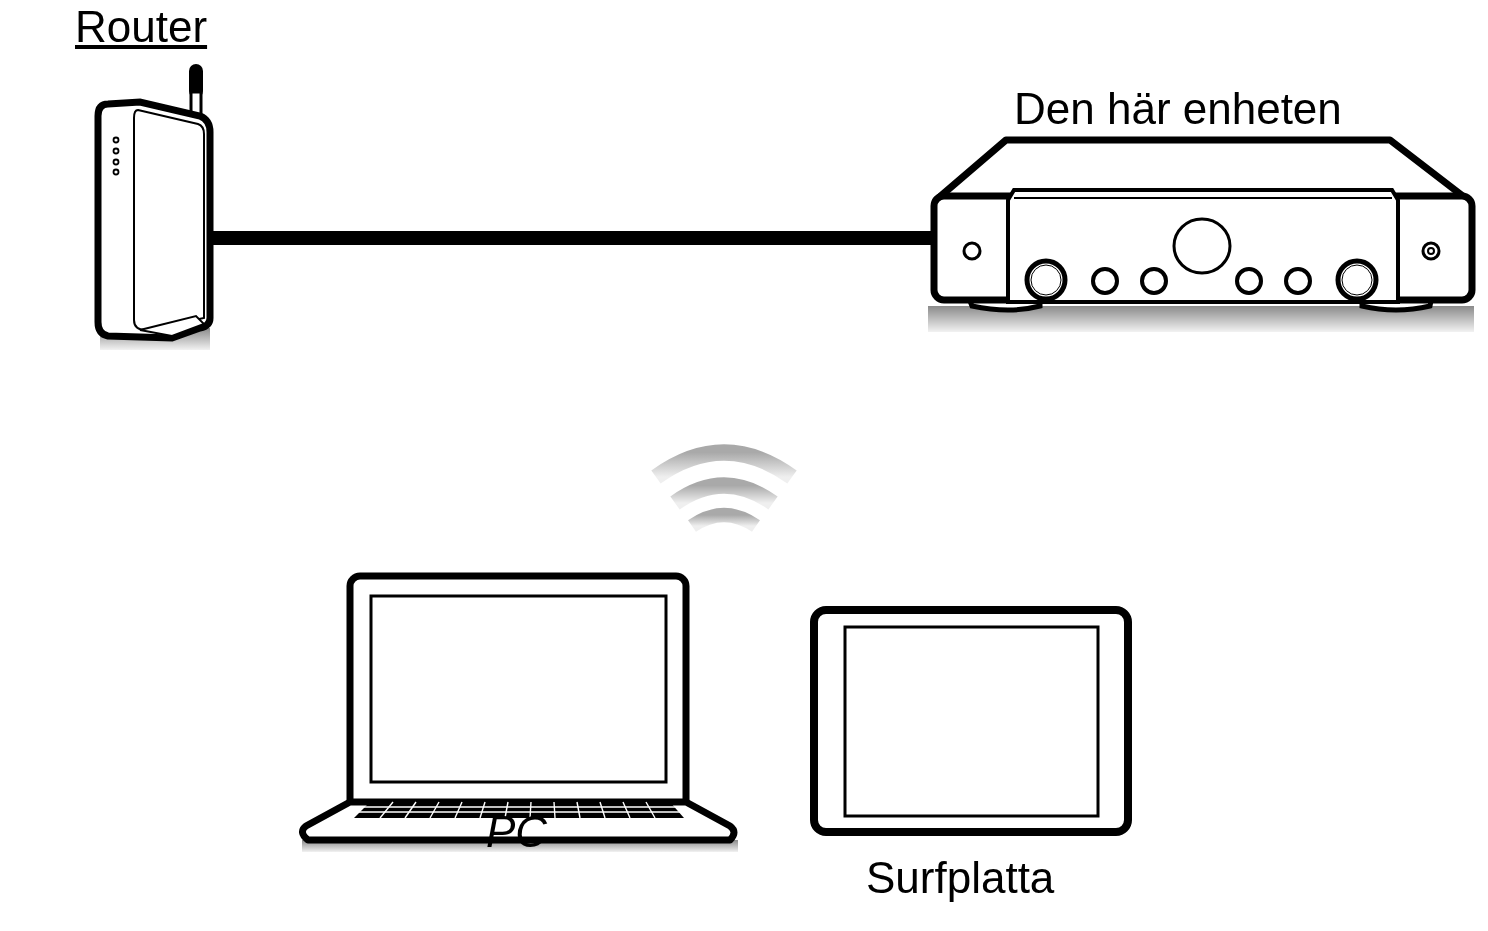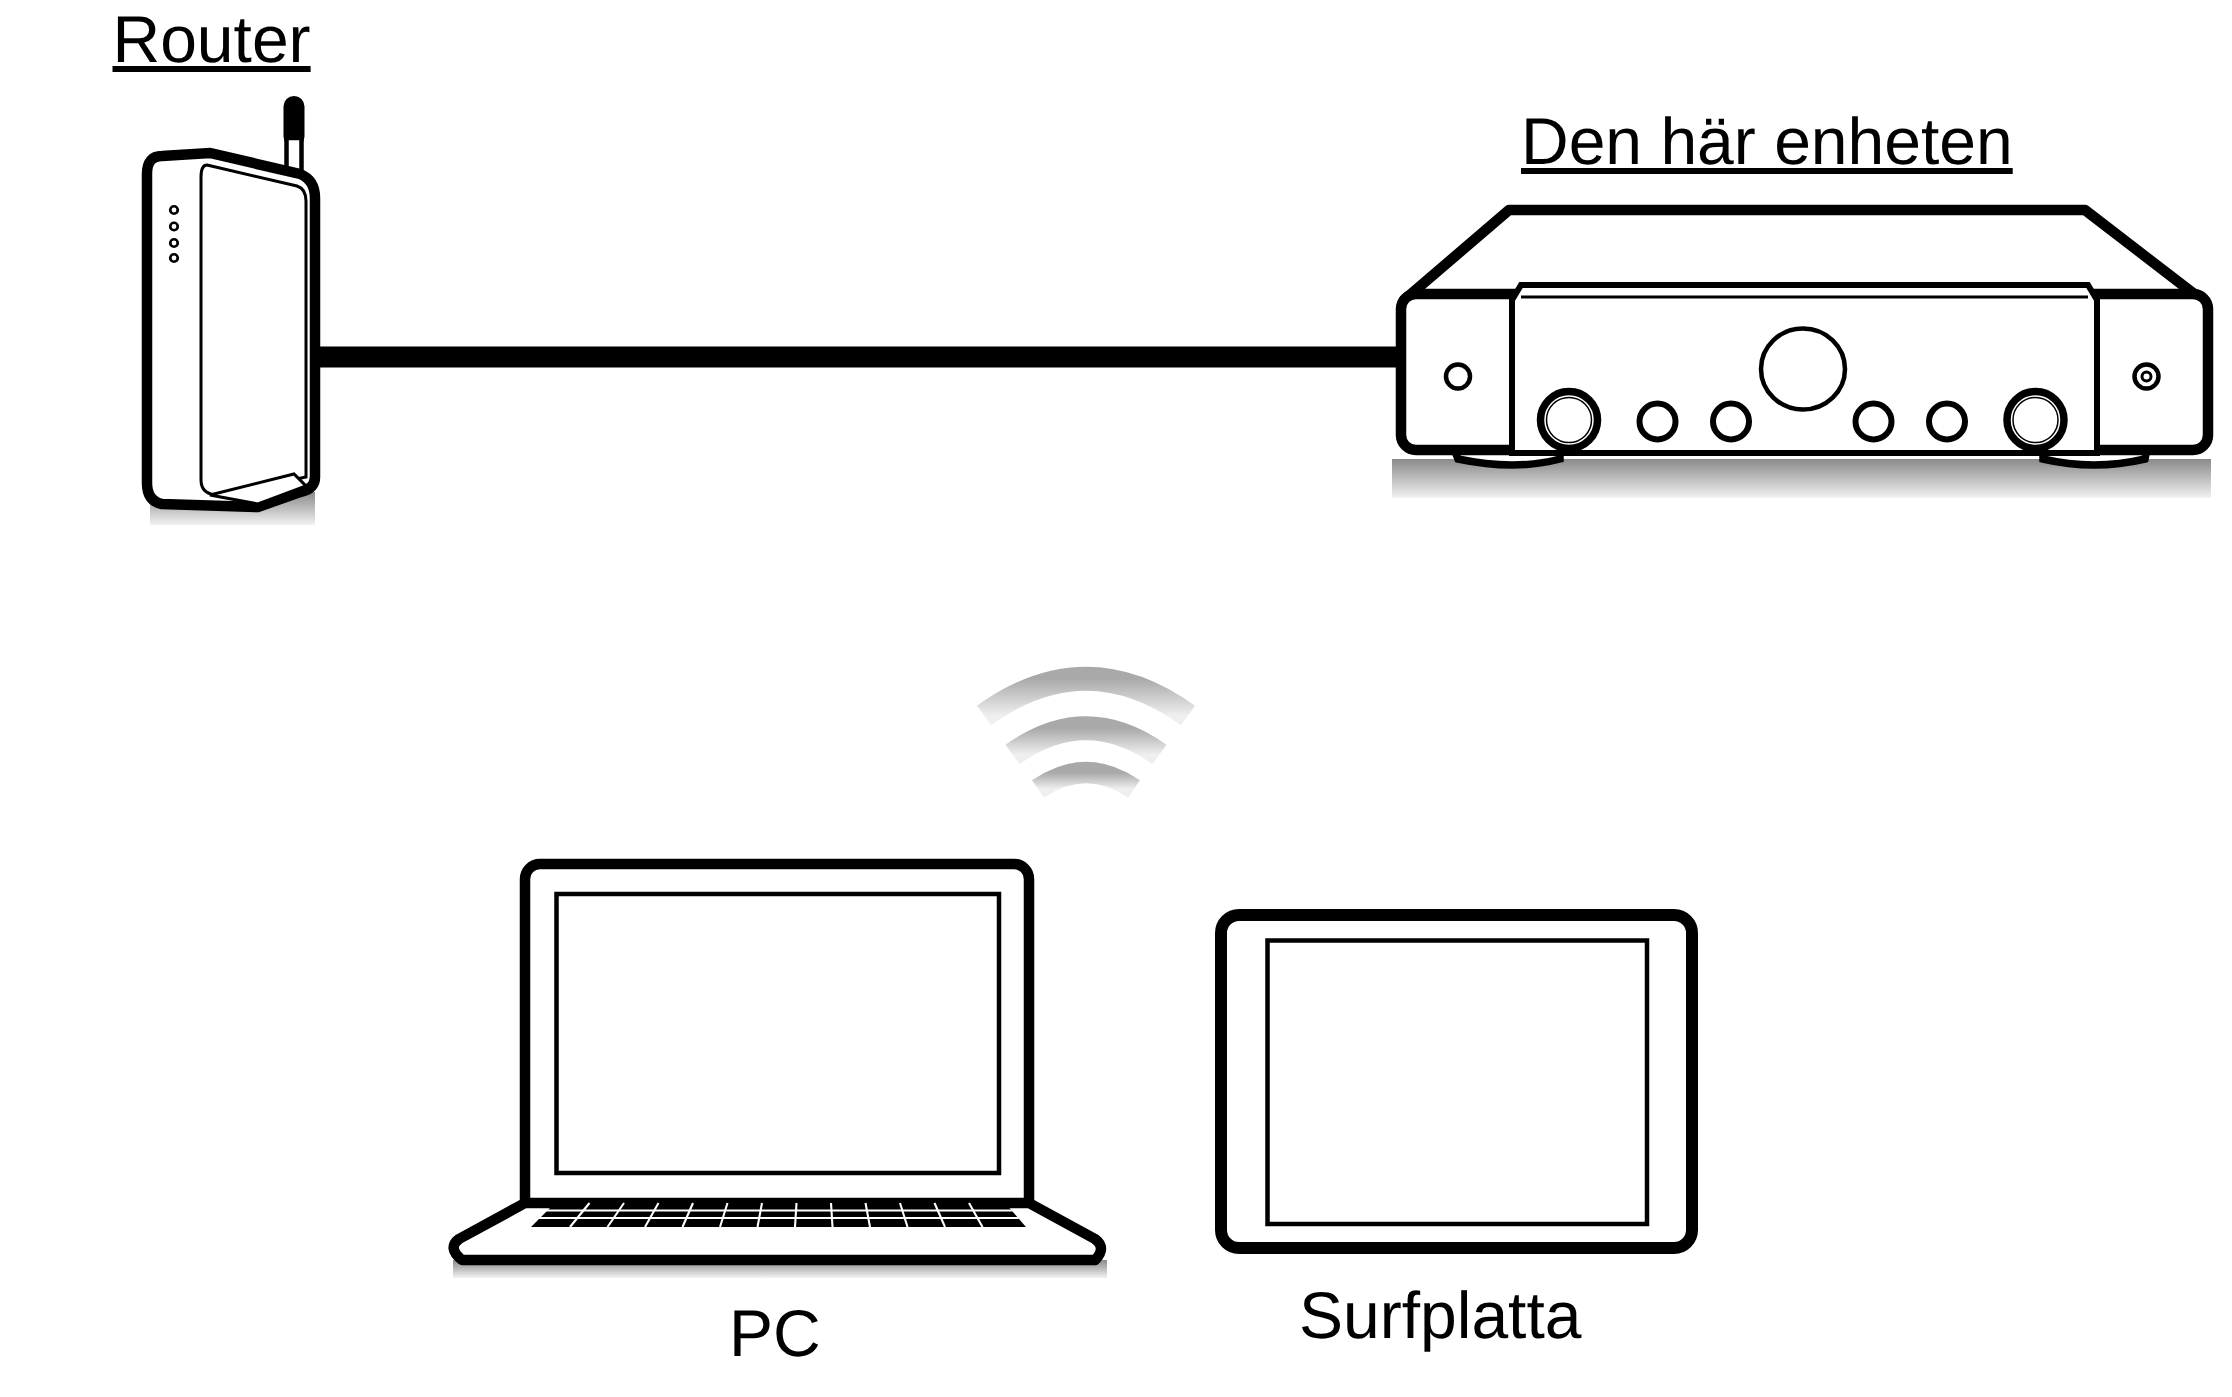--- a/index.html
+++ b/index.html
@@ -108,15 +108,15 @@
     </g>
   </g>
 
   <g>
     <rect x="814" y="610" width="314" height="222" rx="12" fill="#fff" stroke="#000" stroke-width="8"></rect>
     <rect x="845" y="627" width="253" height="189" fill="#fff" stroke="#000" stroke-width="3"></rect>
   </g>
 </svg>
 
 <div class="label" style="left:75px; top:5px;text-decoration:underline;">Router</div>
-<div class="label" style="left:1014px; top:73px;text-decoration:underline;">Den här enheten</div>
-<div class="label" style="left:486px; top:868px;">PC</div>
+<div class="label" style="left:1014px; top:87px;">Den här enheten</div>
+<div class="label" style="left:486px; top:810px;font-style:italic;">PC</div>
 <div class="label" style="left:866px; top:856px;">Surfplatta</div>
 
 </body></html>

